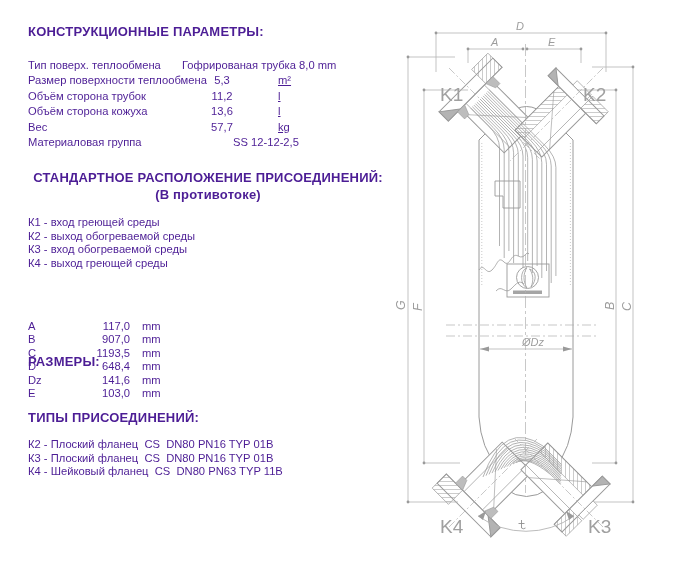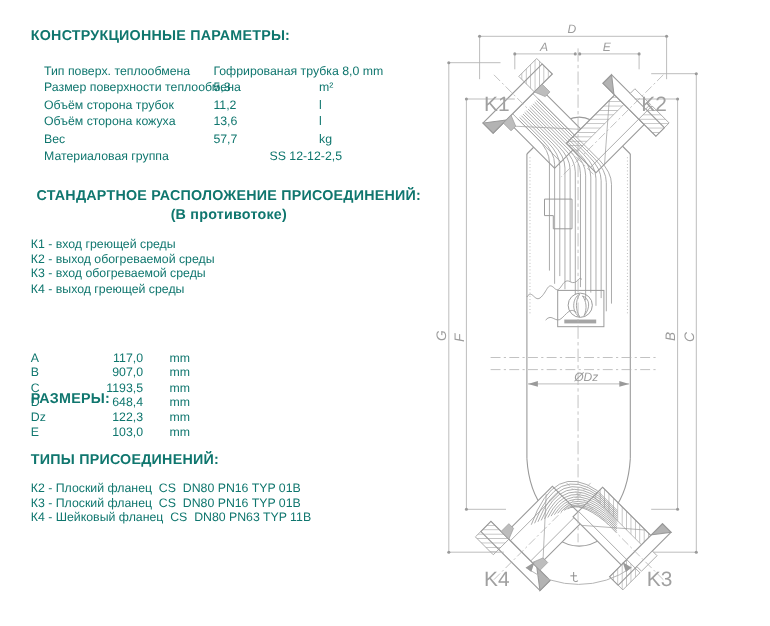--- a/index.html
+++ b/index.html
@@ -1,30 +1,30 @@
 <!DOCTYPE html>
 <html><head>
 <meta charset="utf-8">
 <style>
   html,body{margin:0;padding:0;background:#fff;}
   .page{position:relative;width:700px;height:569px;background:#fff;overflow:hidden;
-        font-family:"Liberation Sans",sans-serif;color:#0f766e;}
+        font-family:"Liberation Sans",sans-serif;color:#4c1d95;}
   .abs{position:absolute;}
   h2.hd{margin:0;font-size:13px;font-weight:bold;line-height:16.5px;letter-spacing:.2px;}
   .body-tbl{font-size:11.2px;}
   .p-row{display:flex;line-height:15.4px;}
-  .p-lbl{width:154px;flex:none;white-space:nowrap;margin-left:12px;}
-  .p-val{width:80px;flex:none;text-align:left;white-space:nowrap;}
-  .p-unit{margin-left:16px;white-space:nowrap;}
+  .p-lbl{width:154px;flex:none;white-space:nowrap;}
+  .p-val{width:80px;flex:none;text-align:center;white-space:nowrap;}
+  .p-unit{margin-left:16px;white-space:nowrap;text-decoration:underline;}
   .p-wide{white-space:nowrap;}
   .p-wide.shift{margin-left:51px;}
   .d-row{display:flex;line-height:13.4px;}
   .d-lbl{width:40px;flex:none;}
   .d-val{width:62px;flex:none;text-align:right;}
-  .d-unit{margin-left:24px;}
+  .d-unit{margin-left:12px;}
   .k-list div, .ct-list div{line-height:13.6px;font-size:11.2px;white-space:pre-wrap;}
   svg text{font-family:"Liberation Sans",sans-serif;}
   .dimlbl{font-style:italic;fill:#9d9d9d;font-size:11px;}
   .dimlbl-lg{font-style:italic;fill:#9d9d9d;font-size:12.5px;}
   .klbl{fill:#a0a0a0;font-size:19px;}
 </style>
 </head>
 <body>
 
 <div class="page">
@@ -92,21 +92,21 @@
       <span class="d-val">1193,5</span>
       <span class="d-unit">mm</span>
     </div>
     <div class="d-row">
       <span class="d-lbl">D</span>
       <span class="d-val">648,4</span>
       <span class="d-unit">mm</span>
     </div>
     <div class="d-row">
       <span class="d-lbl">Dz</span>
-      <span class="d-val">122,3</span>
+      <span class="d-val">141,6</span>
       <span class="d-unit">mm</span>
     </div>
     <div class="d-row">
       <span class="d-lbl">E</span>
       <span class="d-val">103,0</span>
       <span class="d-unit">mm</span>
     </div>
   </div>
 
   <h2 class="hd abs" style="left:28px;top:410px;">ТИПЫ ПРИСОЕДИНЕНИЙ:</h2>

